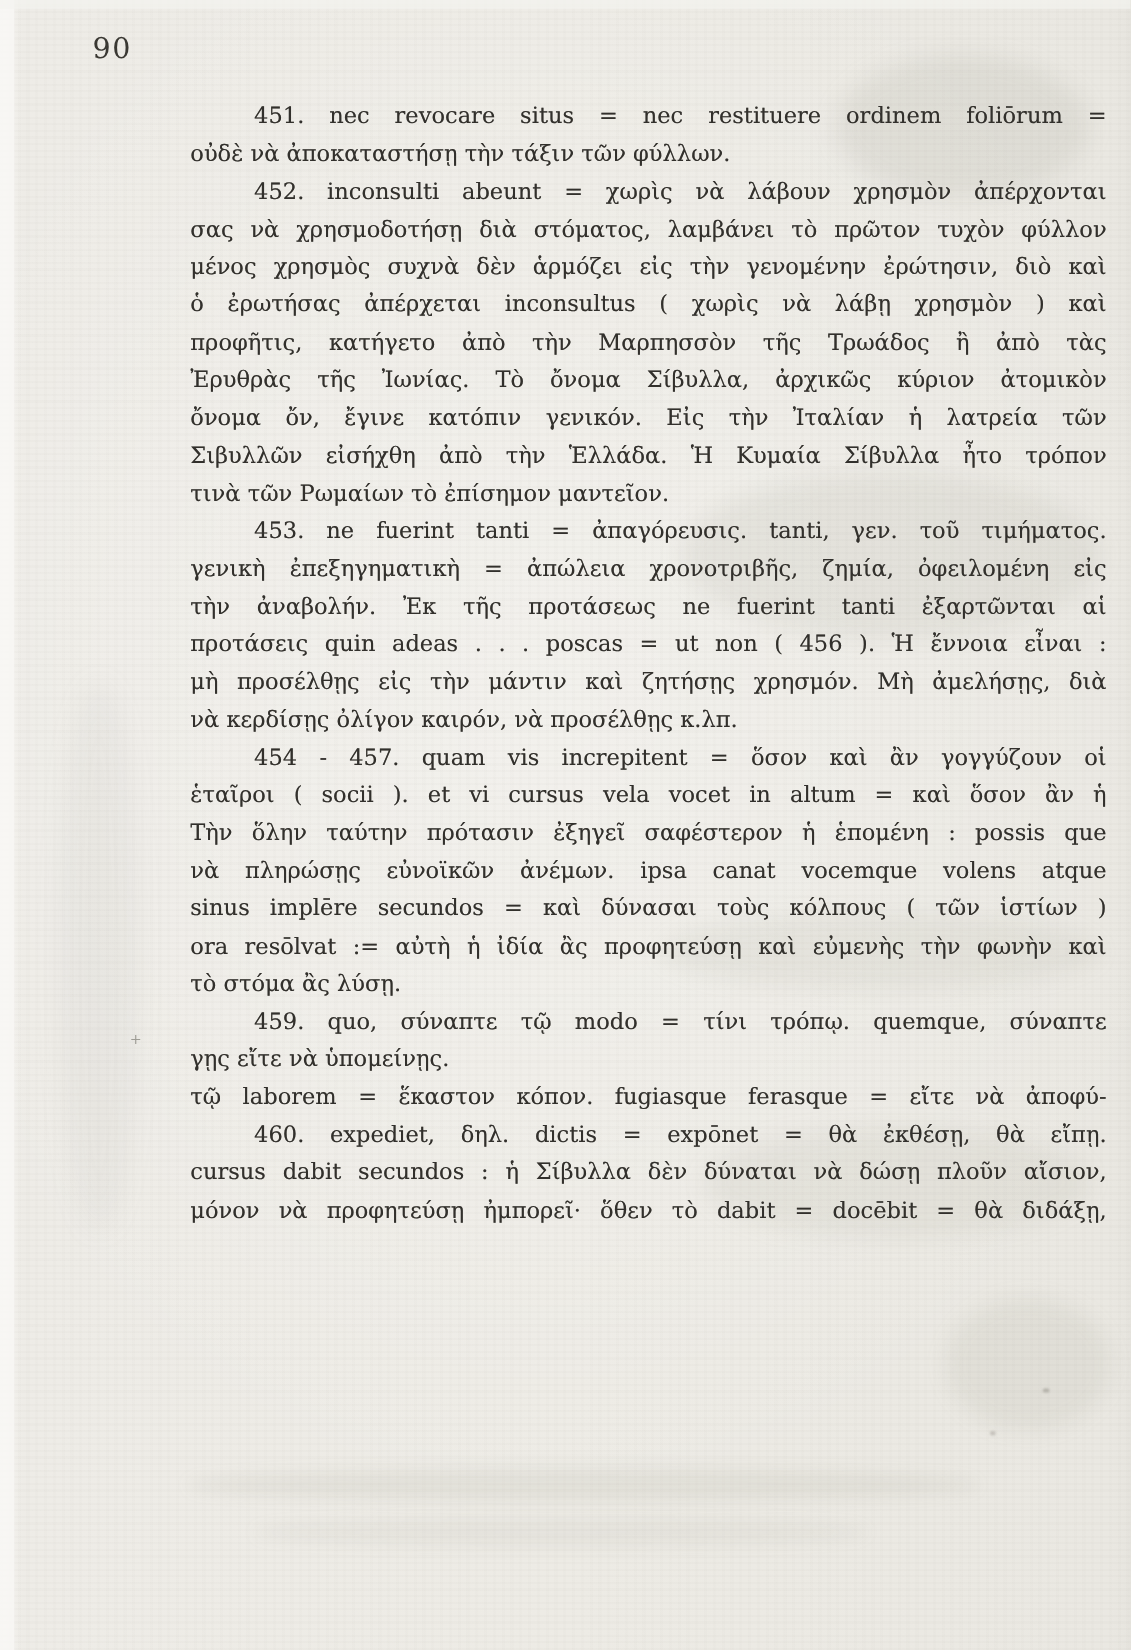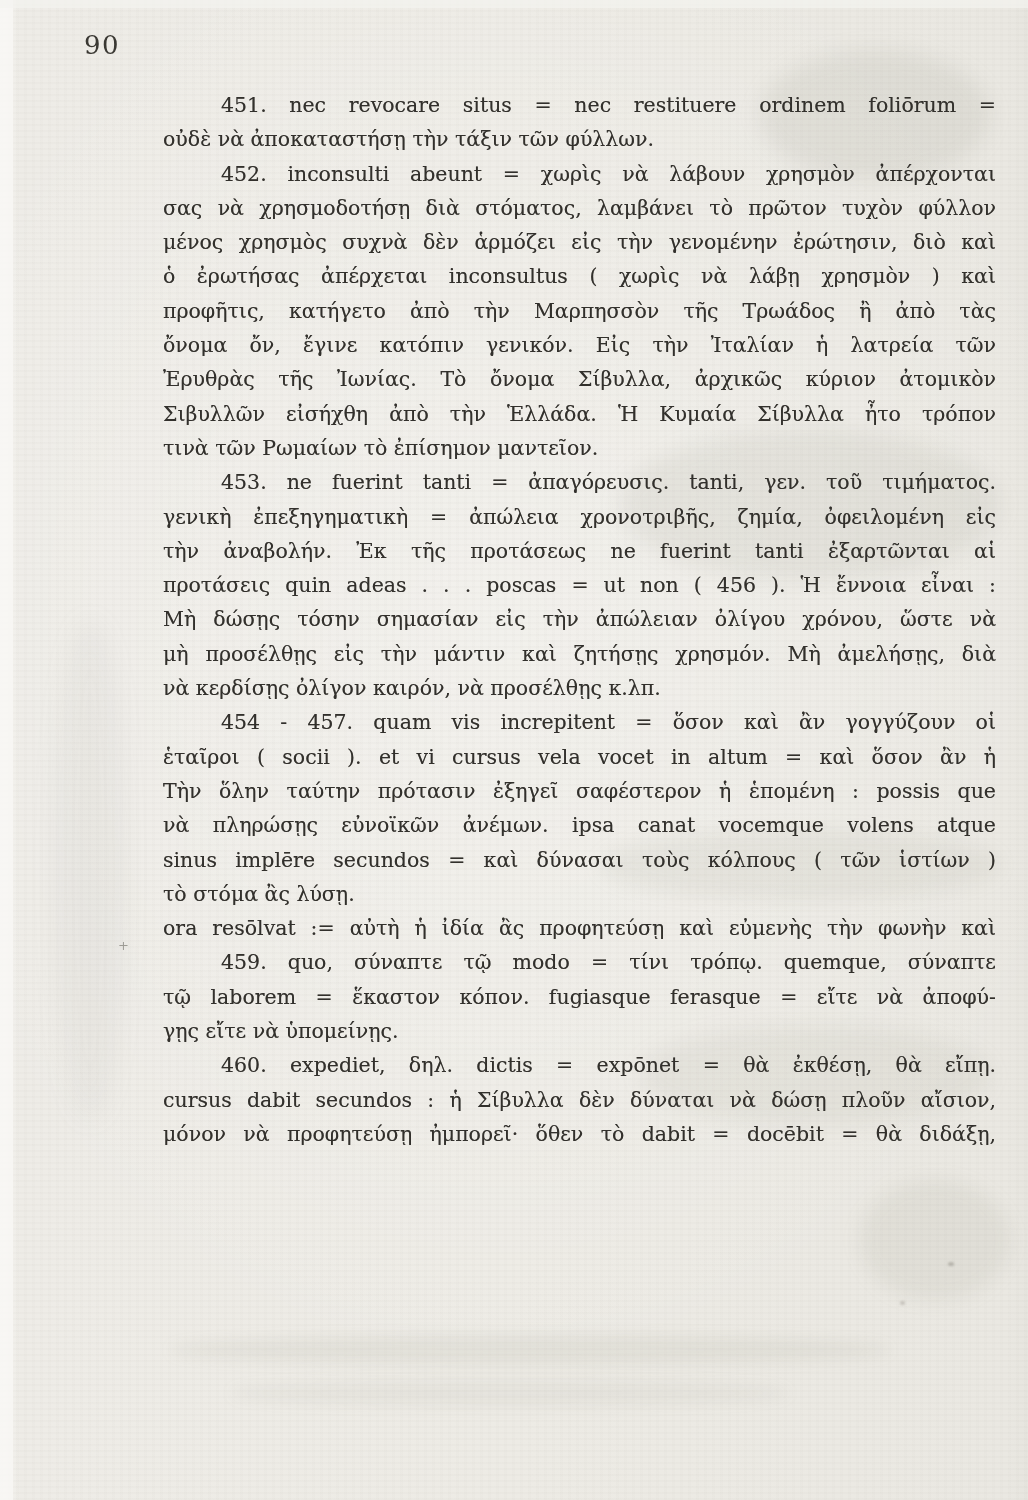--- a/index.html
+++ b/index.html
@@ -36,21 +36,21 @@
   .speck2{left:900px;top:1301px;width:5px;height:4px;background:rgba(90,85,75,.25);filter:blur(1px);}
   .page-number{
     position:absolute;left:84px;top:30px;
     font-size:26px;letter-spacing:1.5px;color:#3a3833;
   }
   .margin-mark{
     position:absolute;left:118px;top:938px;
     font-size:13px;color:rgba(95,92,84,.55);filter:blur(.6px);
   }
   .textblock{
-    position:absolute;left:163px;top:88px;width:833px;
+    position:absolute;left:173px;top:88px;width:833px;
   }
   .line{
     height:34.3px;line-height:34.3px;
     font-size:20.5px;
     text-align:justify;
     text-align-last:justify;
     overflow:hidden;
     text-shadow:0 0 .4px rgba(45,42,38,.45);
   }
   .ind{text-indent:58px;}
@@ -85,50 +85,49 @@
       <div class="line ind">451. nec revocare situs = nec restituere ordinem foliōrum =</div>
       <div class="line plast">οὐδὲ νὰ ἀποκαταστήσῃ τὴν τάξιν τῶν φύλλων.</div>
     </div>
 
     <div class="para">
       <div class="line ind">452. inconsulti abeunt = χωρὶς νὰ λάβουν χρησμὸν ἀπέρχονται</div>
       <div class="line">σας νὰ χρησμοδοτήσῃ διὰ στόματος, λαμβάνει τὸ πρῶτον τυχὸν φύλλον</div>
       <div class="line">μένος χρησμὸς συχνὰ δὲν ἁρμόζει εἰς τὴν γενομένην ἐρώτησιν, διὸ καὶ</div>
       <div class="line">ὁ ἐρωτήσας ἀπέρχεται inconsultus ( χωρὶς νὰ λάβῃ χρησμὸν ) καὶ</div>
       <div class="line">προφῆτις, κατήγετο ἀπὸ τὴν Μαρπησσὸν τῆς Τρωάδος ἢ ἀπὸ τὰς</div>
+      <div class="line">Ἐρυθρὰς τῆς Ἰωνίας. Τὸ ὄνομα Σίβυλλα, ἀρχικῶς κύριον ἀτομικὸν</div>
       <div class="line">ὄνομα ὄν, ἔγινε κατόπιν γενικόν. Εἰς τὴν Ἰταλίαν ἡ λατρεία τῶν</div>
-      <div class="line">Ἐρυθρὰς τῆς Ἰωνίας. Τὸ ὄνομα Σίβυλλα, ἀρχικῶς κύριον ἀτομικὸν</div>
       <div class="line">Σιβυλλῶν εἰσήχθη ἀπὸ τὴν Ἑλλάδα. Ἡ Κυμαία Σίβυλλα ἦτο τρόπον</div>
       <div class="line plast">τινὰ τῶν Ρωμαίων τὸ ἐπίσημον μαντεῖον.</div>
     </div>
 
     <div class="para">
       <div class="line ind">453. ne fuerint tanti = ἀπαγόρευσις. tanti, γεν. τοῦ τιμήματος.</div>
       <div class="line">γενικὴ ἐπεξηγηματικὴ = ἀπώλεια χρονοτριβῆς, ζημία, ὀφειλομένη εἰς</div>
       <div class="line">τὴν ἀναβολήν. Ἐκ τῆς προτάσεως ne fuerint tanti ἐξαρτῶνται αἱ</div>
       <div class="line">προτάσεις quin adeas . . . poscas = ut non ( 456 ). Ἡ ἔννοια εἶναι :</div>
-      <div class="line">Μὴ δώσῃς τόσην σημασίαν εἰς τὴν ἀπώλειαν ὀλίγου χρόνου, ὥστε νὰ</div>
       <div class="line">μὴ προσέλθῃς εἰς τὴν μάντιν καὶ ζητήσῃς χρησμόν. Μὴ ἀμελήσῃς, διὰ</div>
       <div class="line plast">νὰ κερδίσῃς ὀλίγον καιρόν, νὰ προσέλθῃς κ.λπ.</div>
     </div>
 
     <div class="para">
       <div class="line ind">454 - 457. quam vis increpitent = ὅσον καὶ ἂν γογγύζουν οἱ</div>
       <div class="line">ἑταῖροι ( socii ). et vi cursus vela vocet in altum = καὶ ὅσον ἂν ἡ</div>
       <div class="line">Τὴν ὅλην ταύτην πρότασιν ἐξηγεῖ σαφέστερον ἡ ἑπομένη : possis que</div>
       <div class="line">νὰ πληρώσῃς εὐνοϊκῶν ἀνέμων. ipsa canat vocemque volens atque</div>
       <div class="line">sinus implēre secundos = καὶ δύνασαι τοὺς κόλπους ( τῶν ἱστίων )</div>
+      <div class="line">ora resōlvat := αὐτὴ ἡ ἰδία ἂς προφητεύσῃ καὶ εὐμενὴς τὴν φωνὴν καὶ</div>
       <div class="line plast">τὸ στόμα ἂς λύσῃ.</div>
-      <div class="line">ora resōlvat := αὐτὴ ἡ ἰδία ἂς προφητεύσῃ καὶ εὐμενὴς τὴν φωνὴν καὶ</div>
     </div>
 
     <div class="para">
       <div class="line ind">459. quo, σύναπτε τῷ modo = τίνι τρόπῳ. quemque, σύναπτε</div>
+      <div class="line plast">γῃς εἴτε νὰ ὑπομείνῃς.</div>
       <div class="line">τῷ laborem = ἕκαστον κόπον. fugiasque ferasque = εἴτε νὰ ἀποφύ-</div>
-      <div class="line plast">γῃς εἴτε νὰ ὑπομείνῃς.</div>
     </div>
 
     <div class="para">
       <div class="line ind">460. expediet, δηλ. dictis = expōnet = θὰ ἐκθέσῃ, θὰ εἴπῃ.</div>
       <div class="line">cursus dabit secundos : ἡ Σίβυλλα δὲν δύναται νὰ δώσῃ πλοῦν αἴσιον,</div>
       <div class="line">μόνον νὰ προφητεύσῃ ἠμπορεῖ· ὅθεν τὸ dabit = docēbit = θὰ διδάξῃ,</div>
     </div>
 
   </div>
 </div>

